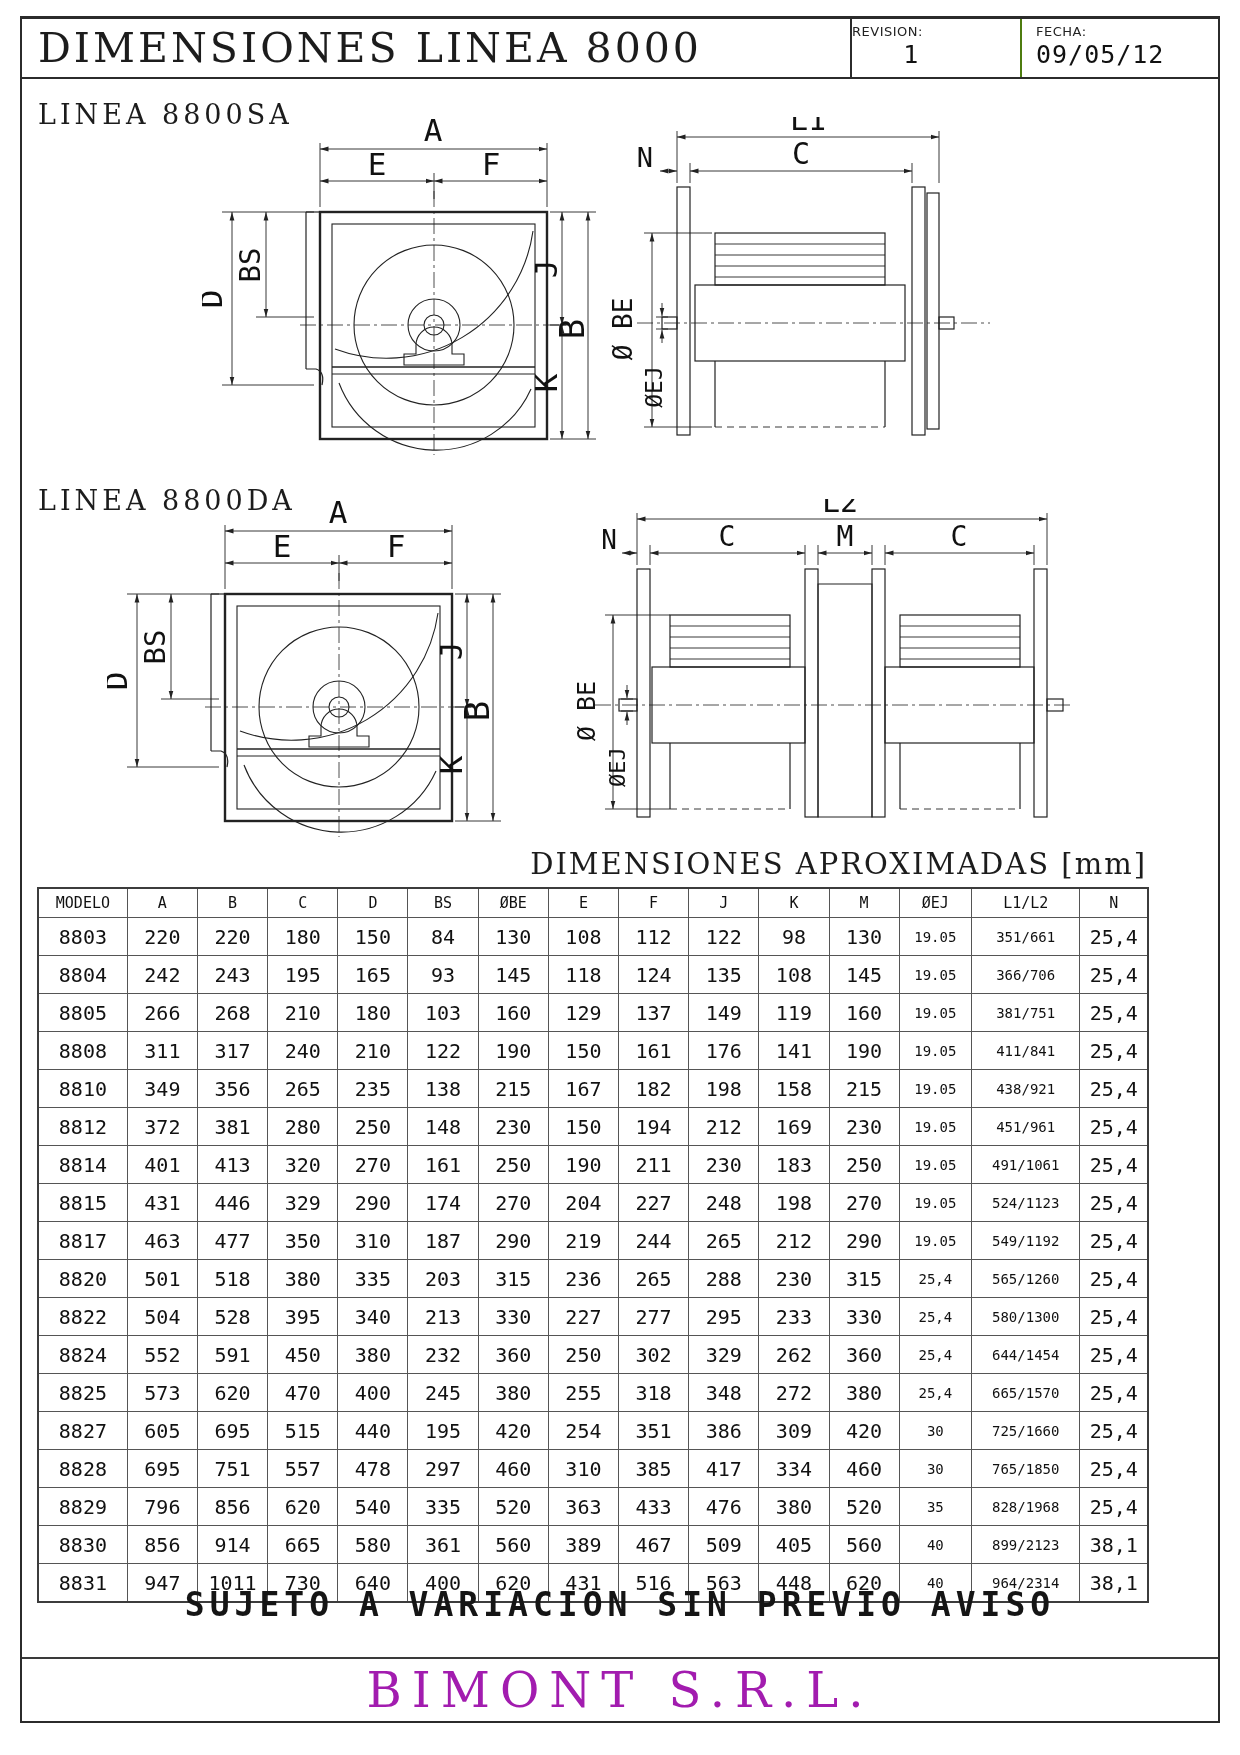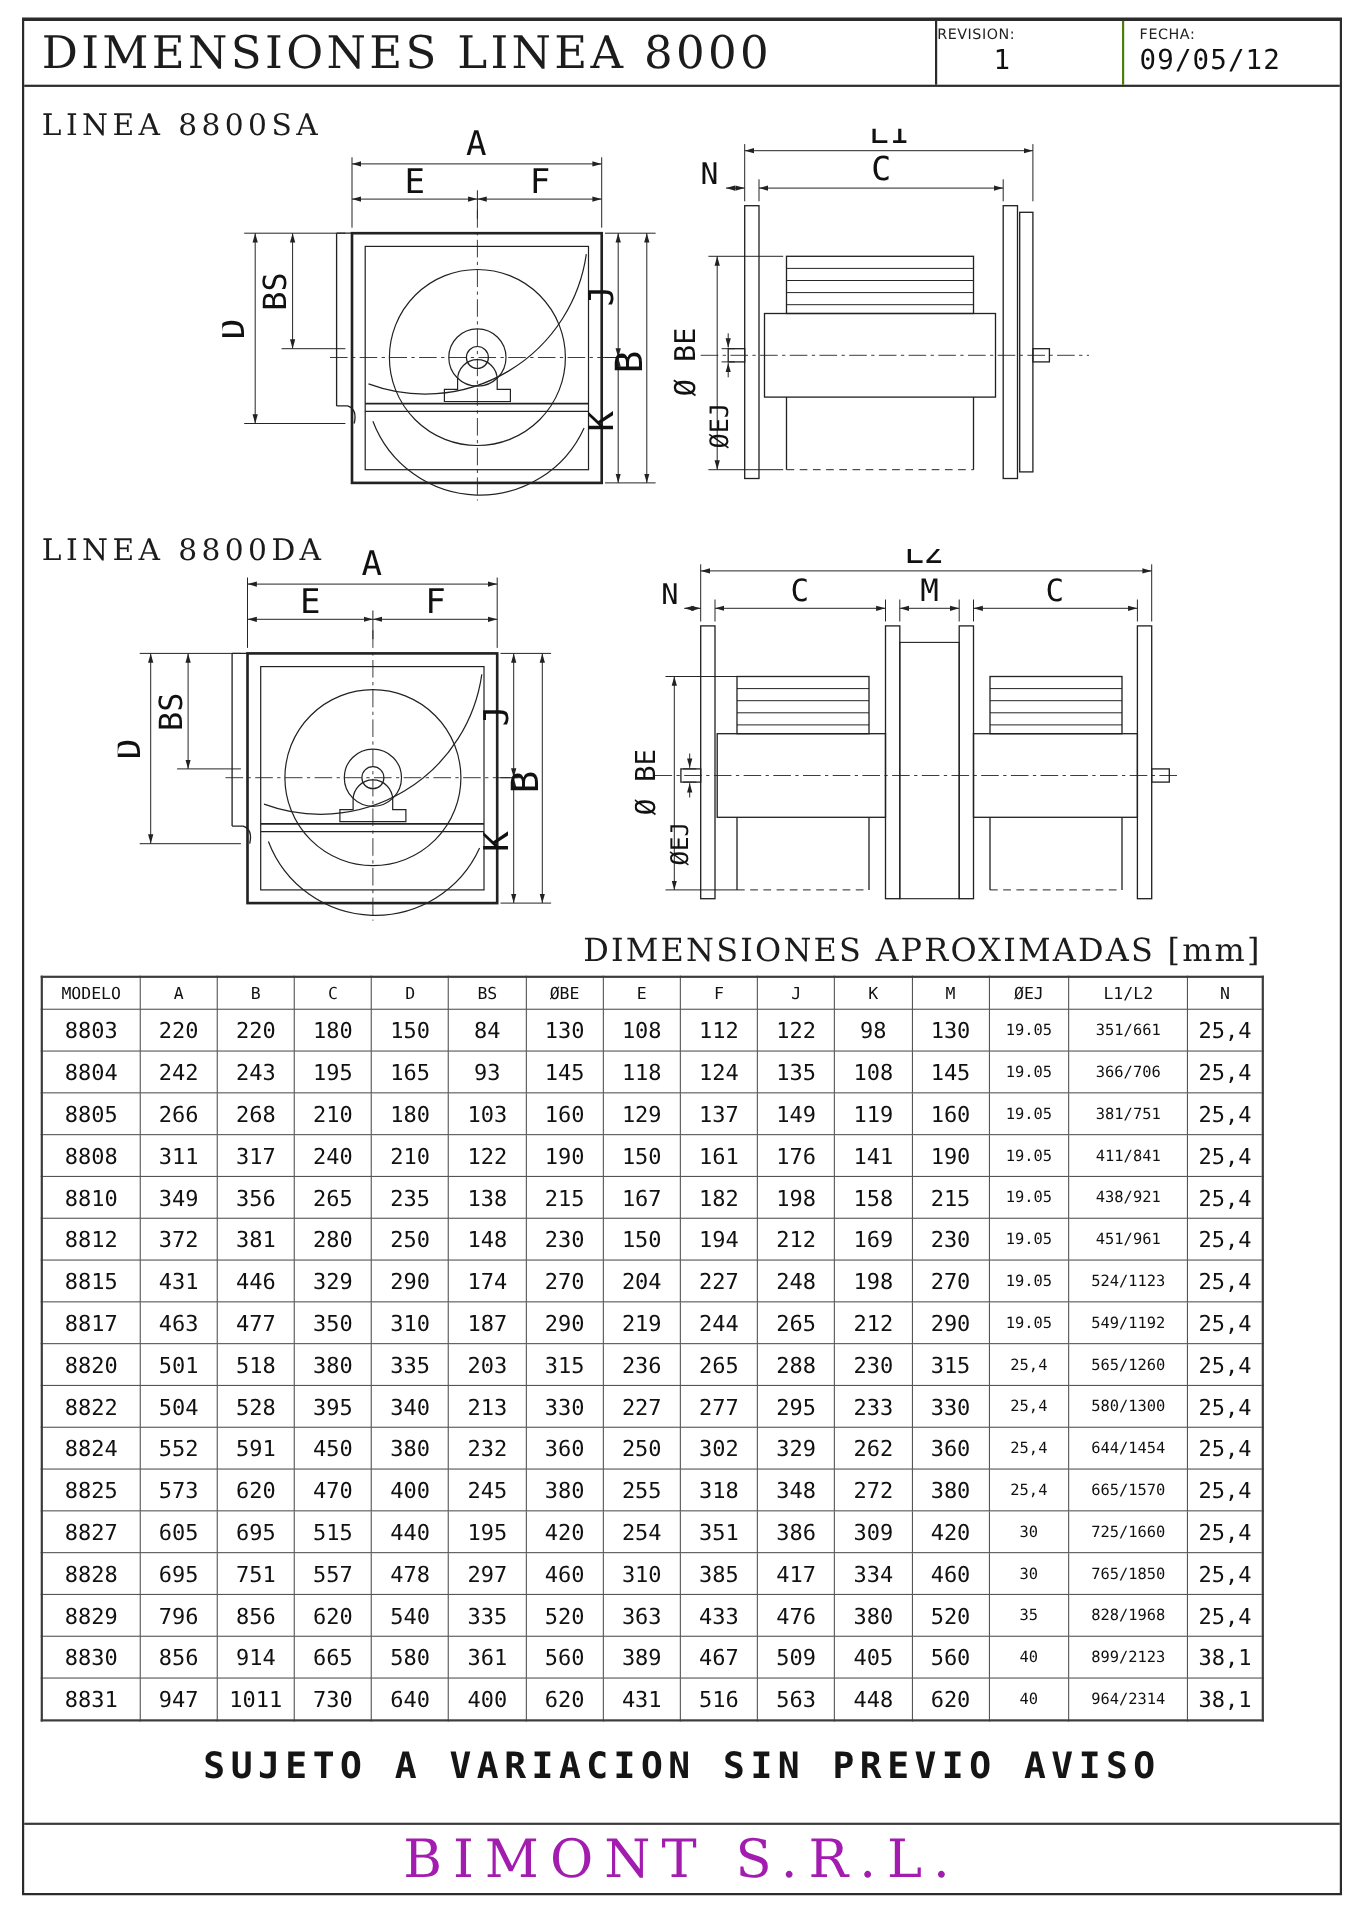--- a/index.html
+++ b/index.html
@@ -436,20 +436,37 @@
             <td>150</td>
             <td>194</td>
             <td>212</td>
             <td>169</td>
             <td>230</td>
             <td>19.05</td>
             <td>451/961</td>
             <td>25,4</td>
           </tr>
           <tr>
+            <td>8814</td>
+            <td>401</td>
+            <td>413</td>
+            <td>320</td>
+            <td>270</td>
+            <td>161</td>
+            <td>250</td>
+            <td>190</td>
+            <td>211</td>
+            <td>230</td>
+            <td>183</td>
+            <td>250</td>
+            <td>19.05</td>
+            <td>491/1061</td>
+            <td>25,4</td>
+          </tr>
+          <tr>
             <td>8815</td>
             <td>431</td>
             <td>446</td>
             <td>329</td>
             <td>290</td>
             <td>174</td>
             <td>270</td>
             <td>204</td>
             <td>227</td>
             <td>248</td>

